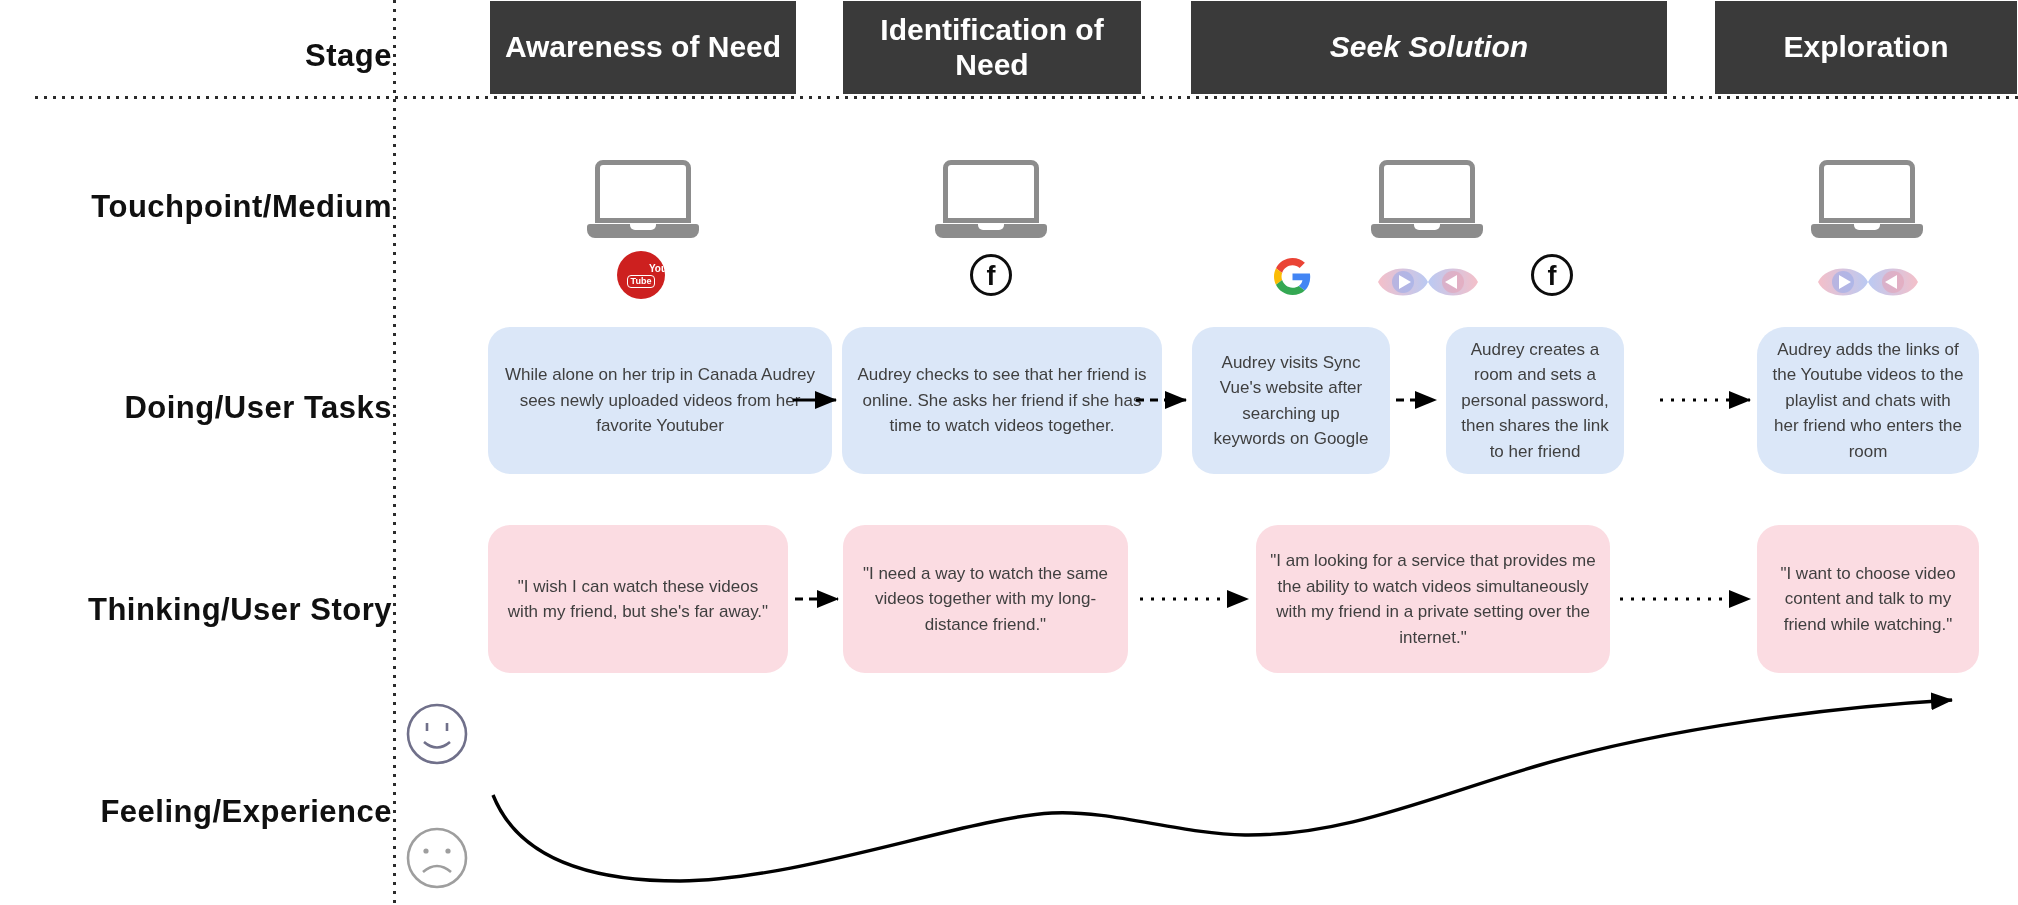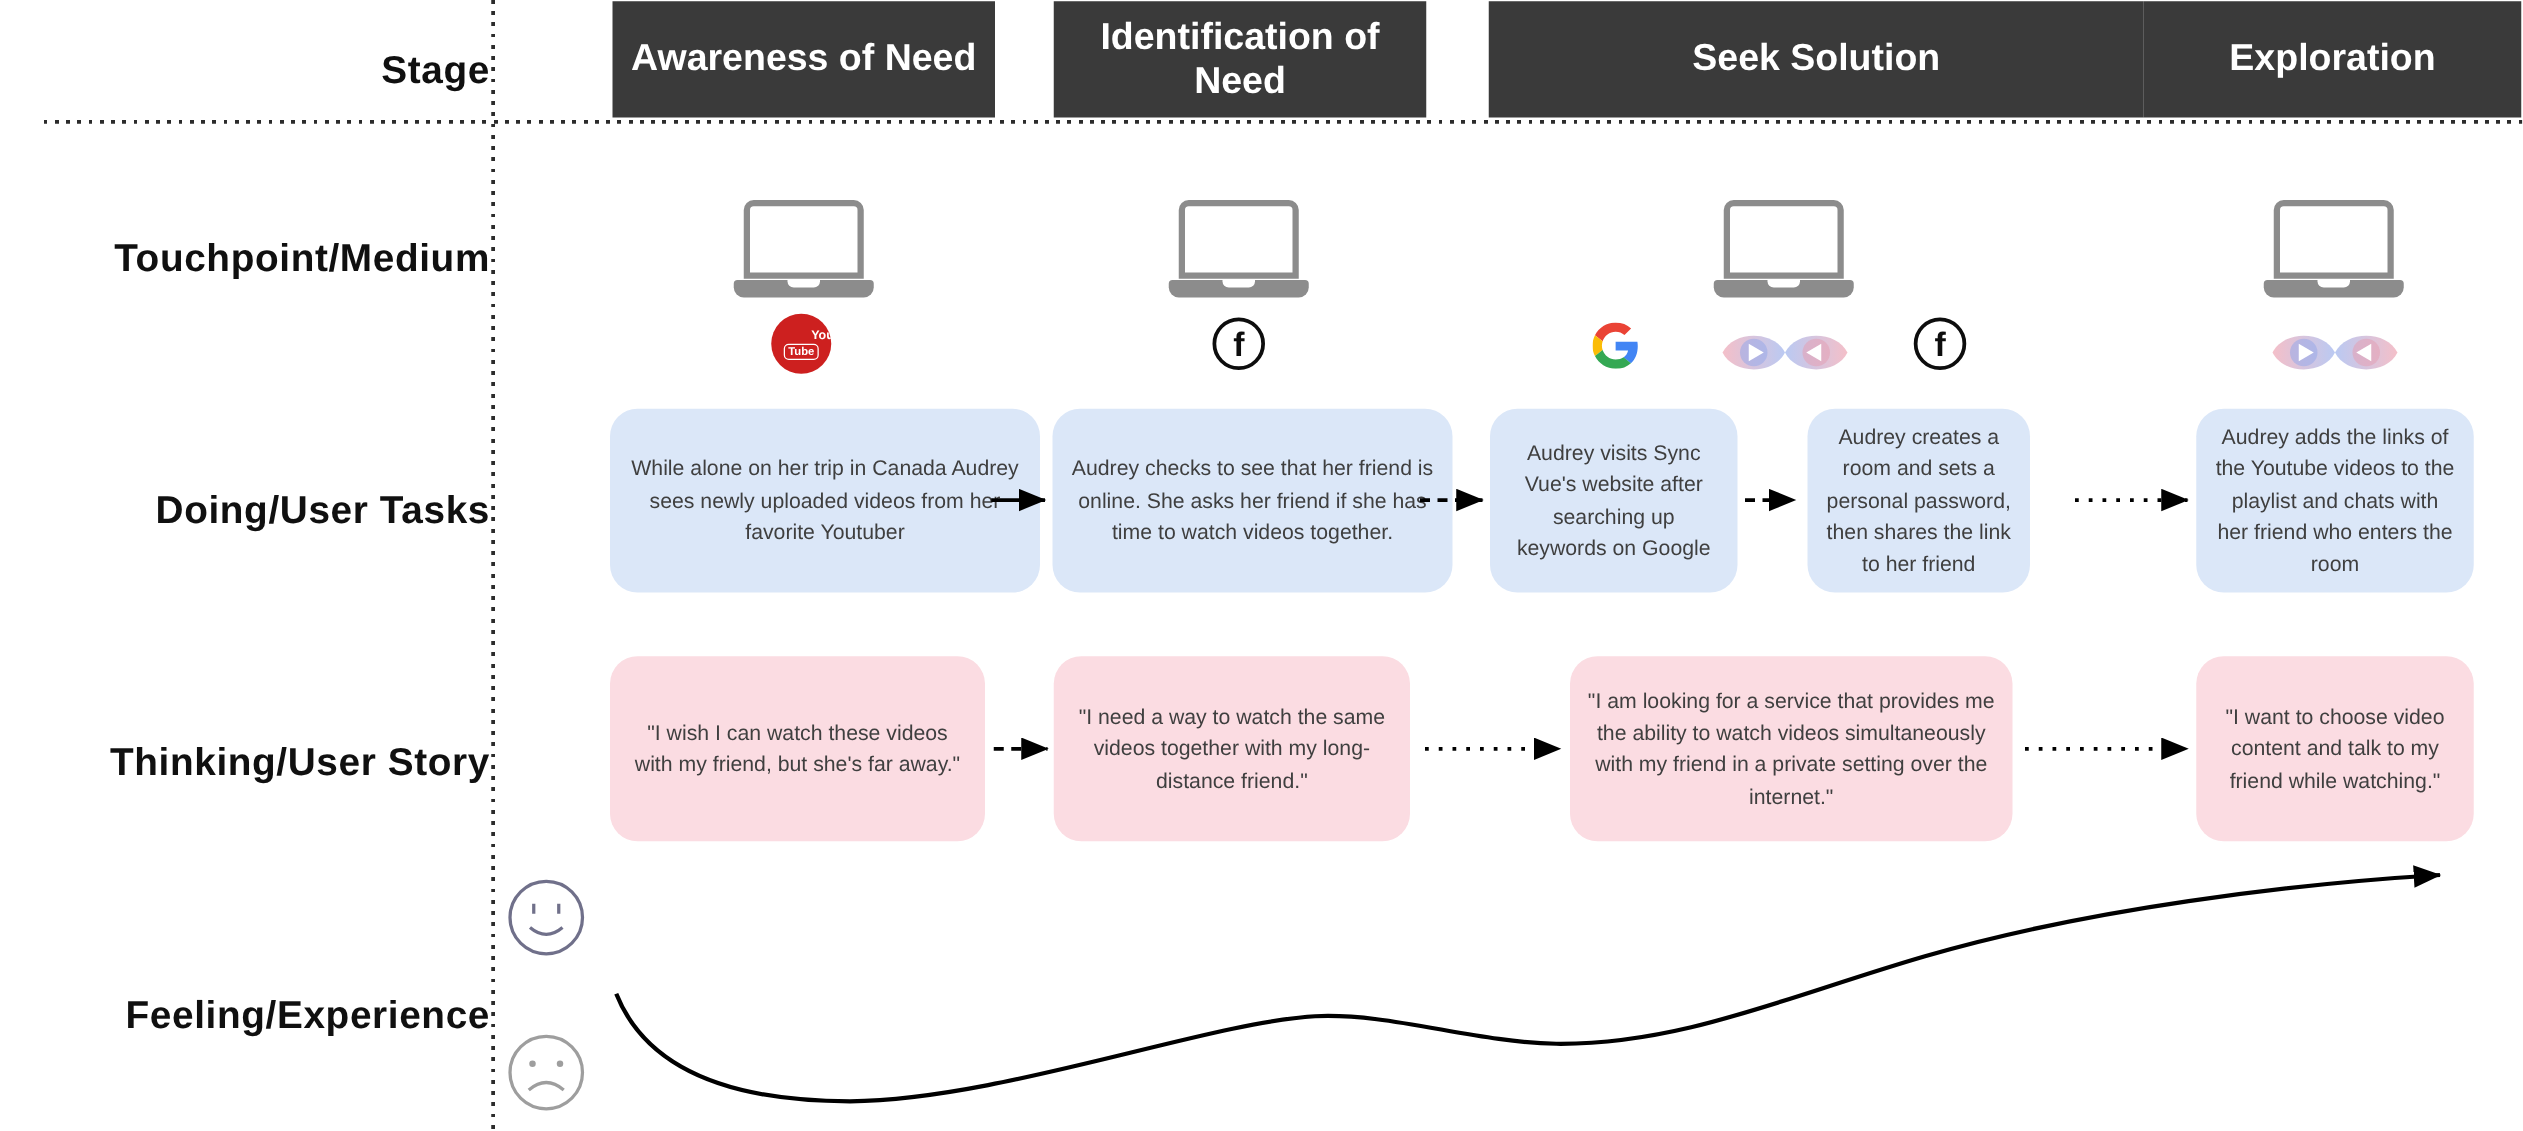--- a/index.html
+++ b/index.html
@@ -54,21 +54,21 @@
   <div class="hline"></div>
 
   <div class="row-label" style="top:38px;">Stage</div>
   <div class="row-label" style="top:189px;">Touchpoint/Medium</div>
   <div class="row-label" style="top:390px;">Doing/User Tasks</div>
   <div class="row-label" style="top:592px;">Thinking/User Story</div>
   <div class="row-label" style="top:794px;">Feeling/Experience</div>
 
   <div class="hdr" style="left:490px;width:306px;">Awareness of Need</div>
   <div class="hdr" style="left:843px;width:298px;">Identification of Need</div>
-  <div class="hdr" style="left:1191px;width:524px;">Seek Solution</div>
+  <div class="hdr" style="left:1191px;width:476px;font-style:italic;">Seek Solution</div>
   <div class="hdr" style="left:1715px;width:302px;">Exploration</div>
 
   <div class="laptop" style="left:587px;top:160px;">
     <div class="screen"></div>
       <div class="base">
         <div class="notch"></div>
       </div>
     </div>
   <div class="laptop" style="left:935px;top:160px;">
     <div class="screen"></div>
@@ -140,21 +140,21 @@
       <path d="M51,23 C60,5 92,5 101,23 C92,41 60,41 51,23 Z" fill="url(#eyeR)" opacity="0.85"></path>
       <circle cx="76" cy="23" r="11" fill="#e4a0b4" opacity="0.55"></circle>
       <path d="M80,16 L68,23 L80,30 Z" fill="#ffffff"></path>
     </svg>
   </div>
 
   <div class="box blue" style="left:488px;width:344px;">While alone on her trip in Canada Audrey sees newly uploaded videos from her favorite Youtuber</div>
   <div class="box blue" style="left:842px;width:320px;">Audrey checks to see that her friend is online. She asks her friend if she has time to watch videos together.</div>
   <div class="box blue" style="left:1192px;width:198px;">Audrey visits Sync Vue's website after searching up keywords on Google</div>
   <div class="box blue" style="left:1446px;width:178px;">Audrey creates a room and sets a personal password, then shares the link to her friend</div>
-  <div class="box blue" style="left:1757px;width:222px;">Audrey adds the links of the Youtube videos to the playlist and chats with her friend who enters the room</div>
+  <div class="box blue" style="left:1757px;width:222px;border-radius:28px;">Audrey adds the links of the Youtube videos to the playlist and chats with her friend who enters the room</div>
 
   <div class="box pink" style="left:488px;width:300px;">"I wish I can watch these videos with my friend, but she's far away."</div>
   <div class="box pink" style="left:843px;width:285px;">"I need a way to watch the same videos together with my long-distance friend."</div>
   <div class="box pink" style="left:1256px;width:354px;">"I am looking for a service that provides me the ability to watch videos simultaneously with my friend in a private setting over the internet."</div>
   <div class="box pink" style="left:1757px;width:222px;">"I want to choose video content and talk to my friend while watching."</div>
 
   <svg width="2018" height="905" style="position:absolute;left:0;top:0;pointer-events:none;">
     <defs>
       <marker id="ah" markerUnits="userSpaceOnUse" markerWidth="24" markerHeight="20" refX="21" refY="9" orient="auto">
         <path d="M0,0 L22,9 L0,18 Z" fill="#000"></path>

